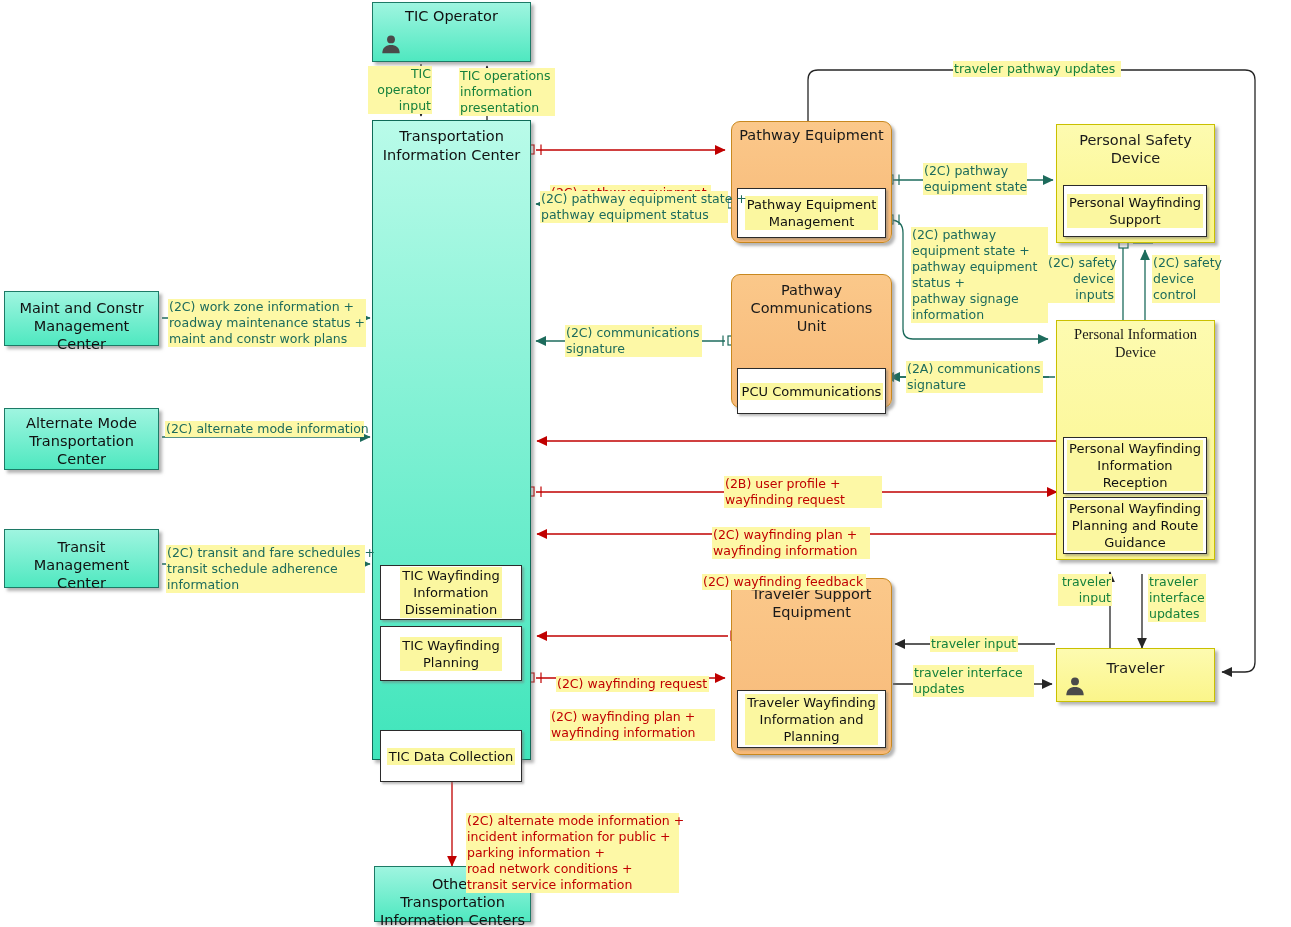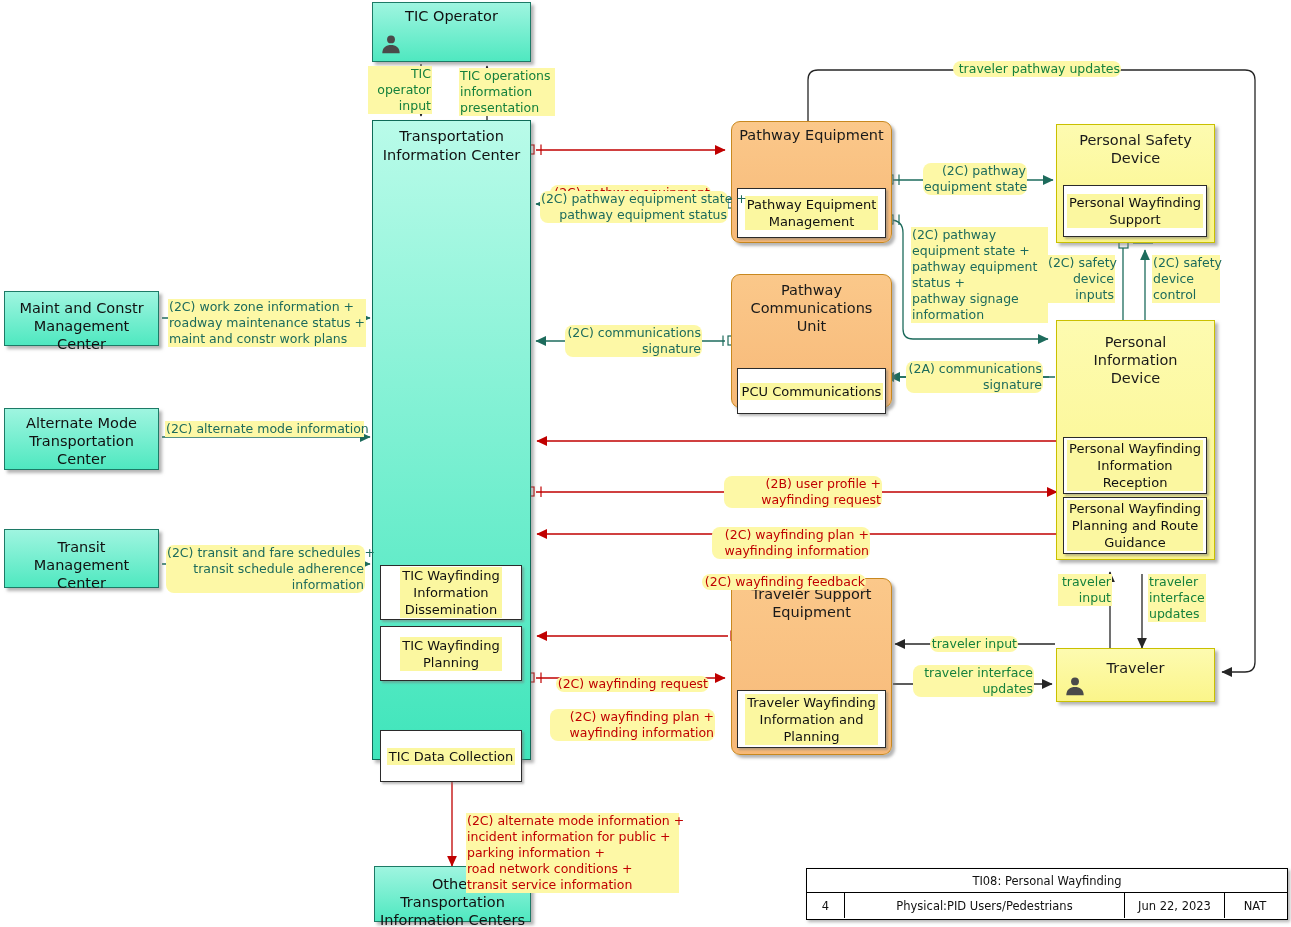--- a/index.html
+++ b/index.html
@@ -37,21 +37,21 @@
   .fobj span{display:inline-block;background:#fbf7a0;color:#111;
         font-size:13px;line-height:17px;text-align:center;padding:0 2px;}
   .fobj.onyellow span{background:#fbf7a0;}
 
   
   .lbl{position:absolute;background:#fdf8a6;color:#111;font-size:12.5px;
        line-height:16px;padding:0 1px;white-space:pre;}
   .lbl.red{color:#c00000;margin-top:48px;}
   .lbl.teal{color:#1d6b5c;}
   .lbl.blk{color:#15803d;}
-  .lbl.c{text-align:right;border-radius:8px;}
+  .lbl.c{text-align:left;}
   .lbl.r{text-align:right;}
   .lbl.l{text-align:left;}
 
   
   .person{position:absolute;width:22px;height:22px;}
 
   
   .tblock{position:absolute;border:1px solid #000;background:#fff;
           box-shadow:2px 2px 3px rgba(130,130,130,.6);}
   .tbrow{display:flex;}
@@ -238,21 +238,21 @@
 <div class="box pyellow" style="left:1056px;top:124px;width:159px;height:119px;">
   <div class="title" style="white-space:pre-line;top:6px;">Personal Safety
 Device</div>
 </div>
 <div class="fobj onyellow" style="left:1063px;top:185px;width:144px;height:52px;">
   <span style="white-space:pre-line;">Personal Wayfinding
 Support</span>
 </div>
 
 <div class="box pyellow" style="left:1056px;top:320px;width:159px;height:240px;">
-  <div class="title" style="white-space:pre-line;top:12px;">Personal Information
+  <div class="title" style="white-space:pre-line;top:4px;font-family:Liberation Serif, serif;">Personal Information
 Device</div>
 </div>
 <div class="fobj onyellow" style="left:1063px;top:437px;width:144px;height:57px;">
   <span style="white-space:pre-line;">Personal Wayfinding
 Information
 Reception</span>
 </div>
 <div class="fobj onyellow" style="left:1063px;top:497px;width:144px;height:57px;">
   <span style="white-space:pre-line;">Personal Wayfinding
 Planning and Route
@@ -330,23 +330,14 @@
 <div class="lbl blk c" style="left:930px;top:636px;width:86px;">traveler input</div>
 <div class="lbl blk c" style="left:913px;top:665px;width:119px;">traveler interface
 updates</div>
 
 <div class="lbl red l" style="left:466px;top:765px;width:211px;">(2C) alternate mode information +
 incident information for public +
 parking information +
 road network conditions +
 transit service information</div>
 
-<div class="tblock" style="left:806px;top:868px;width:480px;height:50px;">
-  <div class="tbtop">TI08: Personal Wayfinding</div>
-  <div class="tbrow" style="height:25px;">
-    <div class="tbcell" style="width:38px;">4</div>
-    <div class="tbcell" style="width:280px;">Physical:PID Users/Pedestrians</div>
-    <div class="tbcell" style="width:100px;">Jun 22, 2023</div>
-    <div class="tbcell" style="width:60px;">NAT</div>
-  </div>
-</div>
 
 </div>
 
 </body></html>

